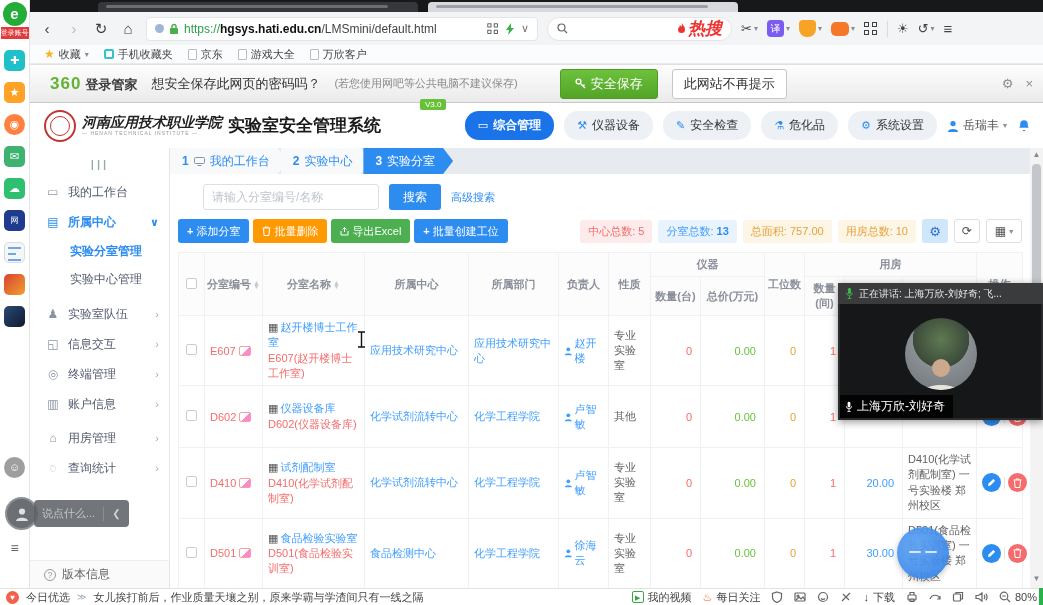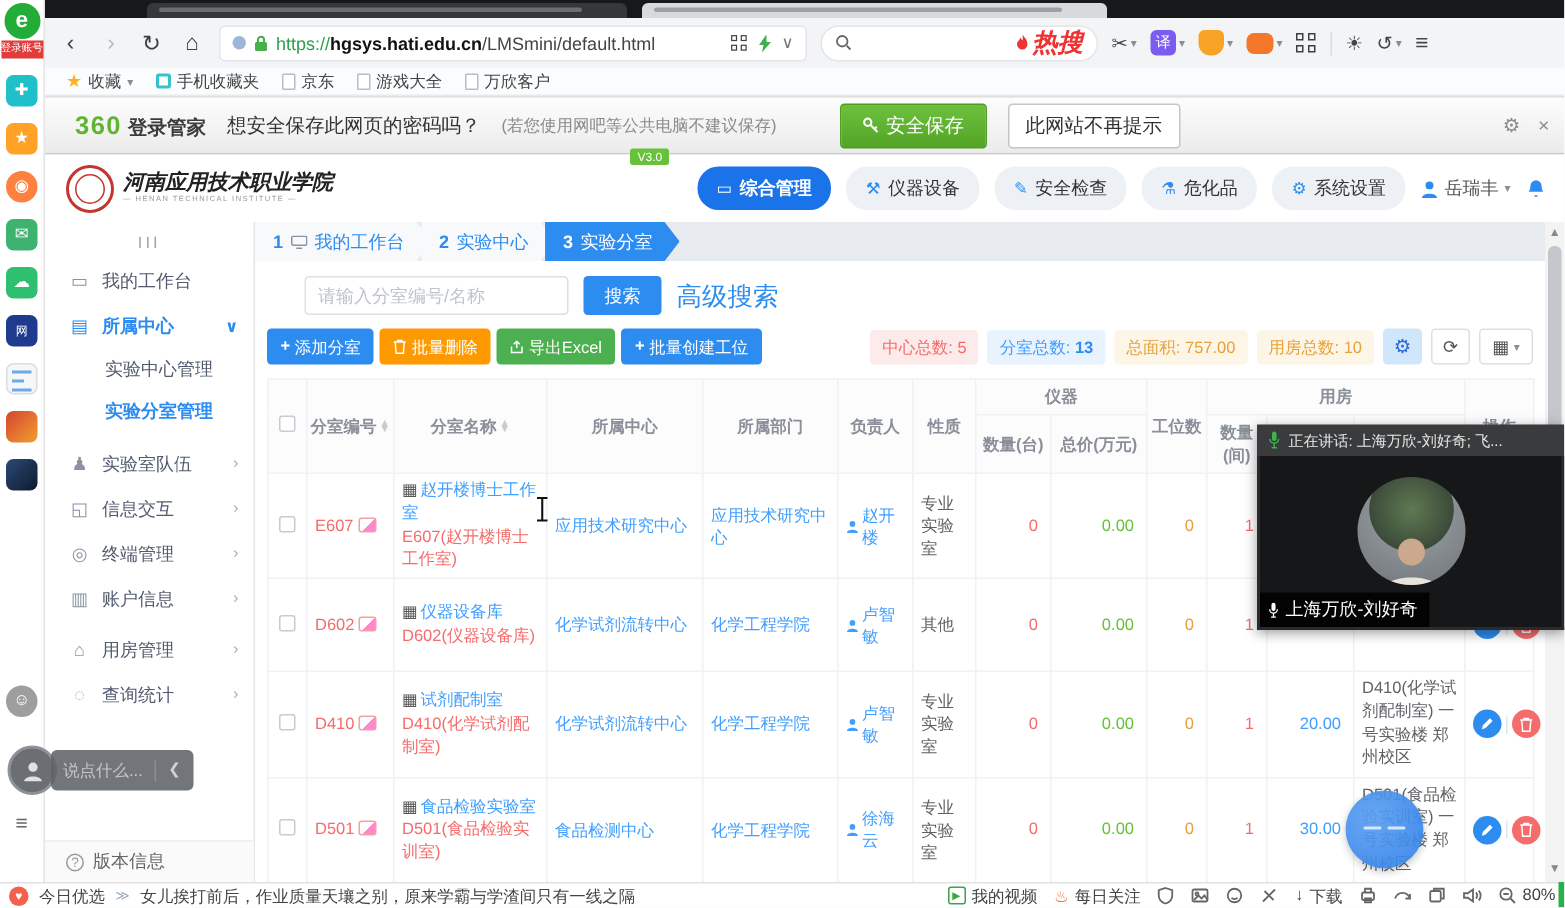--- a/index.html
+++ b/index.html
@@ -78,21 +78,21 @@
   .hnav { margin-left:auto; display:flex; align-items:center; gap:10px; }
   .pill { display:flex; align-items:center; gap:5px; background:#edf1f6; color:#333; border-radius:14px; padding:6px 13px; font-size:12px; }
   .pill .pic { color:#2d8cf0; font-size:11px; }
   .pill.active { background:#1a73e8; color:#fff; font-weight:bold; }
   .pill.active .pic { color:#fff; }
   .huser { display:flex; align-items:center; gap:4px; color:#555; font-size:12px; }
 
   
   #main { position:absolute; left:30px; top:148px; right:0; bottom:17px; background:#eef1f4; }
   #sidebar { position:absolute; left:0; top:0; bottom:0; width:140px; background:#fff; border-right:1px solid #e6e6e6; }
-  .collapse { text-align:center; color:#9aa; font-size:11px; letter-spacing:2px; padding:8px 0 4px; }
+  .collapse { text-align:center; color:#9aa; font-size:15px; letter-spacing:2px; padding:8px 0 4px; }
   .sitem { display:flex; align-items:center; height:30px; padding:0 10px 0 16px; color:#515a6e; font-size:12px; cursor:pointer; }
   .sitem .sic { width:14px; margin-right:8px; color:#8a93a6; font-size:12px; text-align:center; }
   .sitem .arr { margin-left:auto; color:#aab; font-size:11px; }
   .sitem.active { color:#2d8cf0; font-weight:bold; }
   .sitem.active .sic, .sitem.active .arr { color:#2d8cf0; }
   .ssub { height:28px; line-height:28px; padding-left:40px; font-size:12px; color:#515a6e; cursor:pointer; }
   .ssub.active { color:#2d8cf0; font-weight:bold; }
   .ver-row { position:absolute; left:0; right:0; bottom:0; height:28px; background:#fafafa; border-top:1px solid #eee; display:flex; align-items:center; padding-left:14px; gap:6px; color:#666; font-size:12px; }
   .qcircle { width:12px; height:12px; border:1px solid #999; border-radius:50%; color:#999; font-size:9px; line-height:11px; text-align:center; }
 
@@ -100,21 +100,21 @@
   #crumbs { height:26px; background:#e7eaee; display:flex; }
   .crumb { display:flex; align-items:center; gap:5px; background:#f8f9fb; color:#2d8cf0; font-size:12px; padding:0 18px 0 12px; clip-path:polygon(0 0,calc(100% - 10px) 0,100% 50%,calc(100% - 10px) 100%,0 100%); margin-right:-7px; }
   .crumb .cnum { font-weight:bold; }
   .crumb.active { background:#2d8cf0; color:#fff; }
   #panel { position:absolute; left:0; right:0; top:26px; bottom:0; background:#fff; padding:10px 8px 0; overflow:hidden; }
 
   .search-row { display:flex; align-items:center; gap:10px;margin-left:25px; }
   .s-input { width:176px; height:26px; border:1px solid #dcdfe6; border-radius:3px; padding:0 8px; font-size:12px; color:#333; }
   .s-input::placeholder { color:#bfc4cc; }
   .s-btn { height:26px; background:#2d8cf0; color:#fff; border:none; border-radius:3px; padding:0 14px; font-size:12px; }
-  .adv { color:#2d8cf0; font-size:17px; }
+  .adv { color:#2d8cf0; font-size:11px; }
 
   .btn-row { margin-top:9px; display:flex; align-items:center; gap:4px; }
   .b { height:24px; border:none; border-radius:3px; color:#fff; font-size:11px; padding:0 9px; display:flex; align-items:center; gap:3px; }
   .b-blue { background:#2d8cf0; } .b-orange { background:#ff9900; } .b-green { background:#4caf50; }
   .stats { margin-left:auto; display:flex; align-items:center; gap:6px; }
   .stat { border-radius:3px; padding:4px 8px; font-size:11px; white-space:nowrap; }
   .st-red { background:#fdeaea; color:#f56c6c; }
   .st-blue { background:#e8f3fe; color:#409eff; } .st-blue b { color:#2d8cf0; }
   .st-yel { background:#fdf5e6; color:#e6a23c; }
   .sq-btn { width:26px; height:24px; border-radius:3px; display:flex; align-items:center; justify-content:center; font-size:13px; }
@@ -322,20 +322,21 @@
         <span>×</span>
       </span>
   </div>
 
   <div id="appheader">
     <div class="seal"></div>
     <div class="school">
       <div class="school-cn">河南应用技术职业学院</div>
       <div class="school-en">— HENAN TECHNICAL INSTITUTE —</div>
     </div>
+    <div class="sys-title">实验室安全管理系统</div>
     <div class="hnav">
       <span class="pill active">
           <span class="pic">▭</span>
           <span>综合管理</span>
         </span>
       <span class="pill">
           <span class="pic">⚒</span>
           <span>仪器设备</span>
         </span>
       <span class="pill">
@@ -371,22 +372,22 @@
       <div class="collapse">III</div>
       <div class="sitem">
           <span class="sic">▭</span>
           <span>我的工作台</span>
         </div>
       <div class="sitem active">
           <span class="sic">▤</span>
           <span>所属中心</span>
           <span class="arr">∨</span>
         </div>
+      <div class="ssub active">实验分室管理</div>
       <div class="ssub">实验中心管理</div>
-      <div class="ssub active">实验分室管理</div>
       <div class="sitem" style="margin-top:6px">
           <span class="sic">♟</span>
           <span>实验室队伍</span>
           <span class="arr">›</span>
         </div>
       <div class="sitem">
           <span class="sic">◱</span>
           <span>信息交互</span>
           <span class="arr">›</span>
         </div>

